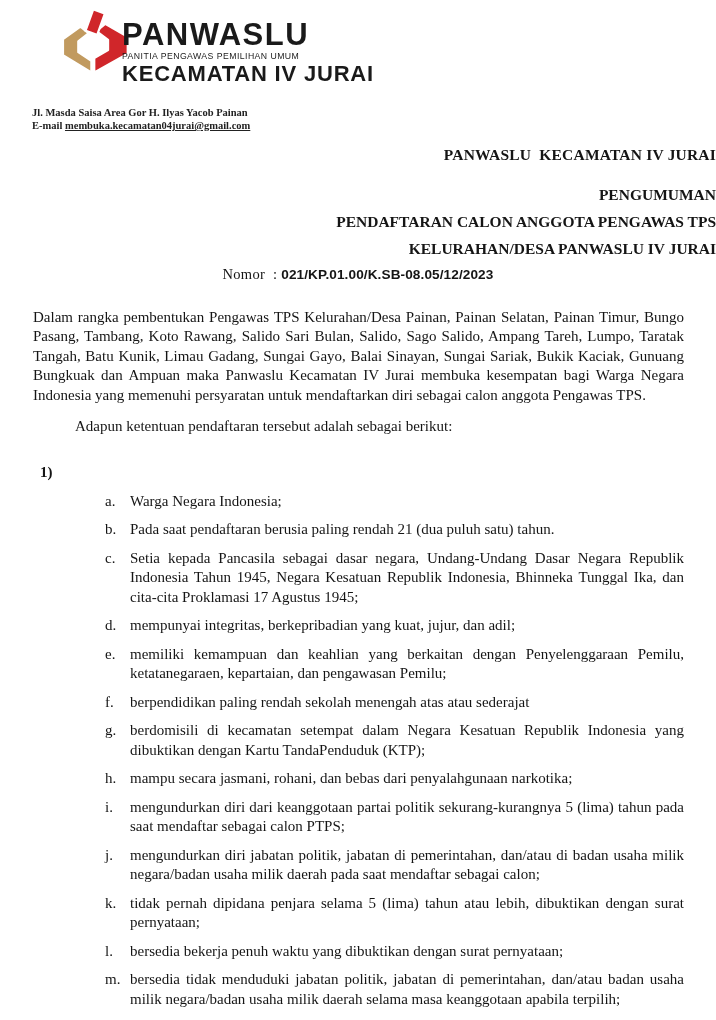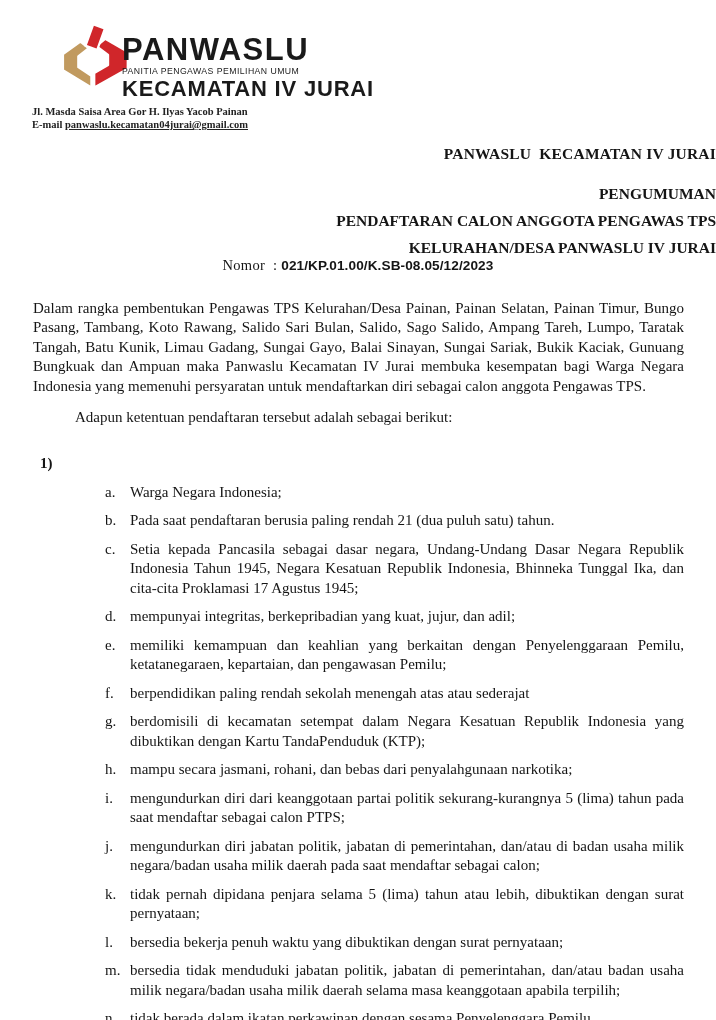--- a/index.html
+++ b/index.html
@@ -3,36 +3,36 @@
 <meta charset="utf-8">
 <style>
   html,body { margin:0; padding:0; background:#ffffff; }
   .page {
     position:relative; width:716px; height:1020px; margin:0 auto;
     background:#ffffff; color:#151515; overflow:hidden;
     font-family:"Liberation Serif", serif;
   }
 
   
-  .letterhead { padding:25px 0 0 30px; }
+  .letterhead { padding:10px 0 0 30px; }
   .logo-row { display:flex; align-items:flex-start; }
   .logo-icon { width:78px; height:64px; margin-left:26px; flex:0 0 auto; }
   .logo-text { margin-left:-12px; margin-top:9px; font-family:"Liberation Sans", sans-serif; line-height:1; color:#1a1a1a; }
   .logo-title { font-size:31px; font-weight:bold; letter-spacing:1.5px; }
   .logo-sub1  { font-size:8.7px;  font-weight:normal; letter-spacing:0.45px; margin-top:2px; }
   .logo-sub2  { font-size:22px; font-weight:bold; letter-spacing:0.8px;  margin-top:2px; }
-  .address { margin:5px 0 0 2px; font-size:10.5px; font-weight:bold; line-height:1.3; color:#222; }
+  .address { margin:21px 0 0 2px; font-size:10.5px; font-weight:bold; line-height:1.3; color:#222; }
   .address .email { text-decoration:underline; }
 
   
   .heading { text-align:right; font-weight:bold; white-space:pre-wrap; }
   .h-org   { margin-top:13px; font-size:15.5px; letter-spacing:0.2px; }
   .h-peng  { margin-top:22px; font-size:15.5px; }
   .h-line  { margin-top:9px;  font-size:15.5px; }
-  .h-nomor { margin-top:0; font-size:14.5px; font-weight:normal; text-align:center; }
+  .h-nomor { margin-top:8px; font-size:14.5px; font-weight:normal; text-align:center; }
   .h-nomor .nomor-label { letter-spacing:0.3px; white-space:pre-wrap; }
   .h-nomor .nomor-value { font-family:"Liberation Sans", sans-serif; font-size:13.6px; font-weight:bold; letter-spacing:0.1px; }
 
   
   .body-block { margin:25px 32px 0 33px; font-size:15px; line-height:19.5px; }
   .p-just { text-align:justify; margin:0; }
   .p-adapun { margin:12px; text-indent:30px; }
 
   .section { margin:27px 32px 0 33px; }
   .section-head { display:flex; font-weight:bold; font-size:15px; padding-left:7px; }
@@ -58,21 +58,21 @@
         <rect x="42" y="1" width="17" height="31" transform="rotate(20 50 16)" stroke="#ffffff" stroke-width="3" fill="#D0262A"></rect>
       </svg>
       <div class="logo-text">
         <div class="logo-title">PANWASLU</div>
         <div class="logo-sub1">PANITIA PENGAWAS PEMILIHAN UMUM</div>
         <div class="logo-sub2">KECAMATAN IV JURAI</div>
       </div>
     </div>
     <div class="address">
       <div>Jl. Masda Saisa Area Gor H. Ilyas Yacob Painan</div>
-      <div><span>E-mail </span><span class="email">panwaslu.kecamatan04jurai@gmail.com</span></div>
+      <div><span>E-mail </span><span class="email">membuka.kecamatan04jurai@gmail.com</span></div>
     </div>
   </div>
 
   <div class="heading h-org">PANWASLU  KECAMATAN IV JURAI</div>
   <div class="heading h-peng">PENGUMUMAN</div>
   <div class="heading h-line">PENDAFTARAN CALON ANGGOTA PENGAWAS TPS</div>
   <div class="heading h-line">KELURAHAN/DESA PANWASLU IV JURAI</div>
   <div class="h-nomor">
     <span class="nomor-label">Nomor  : </span><span class="nomor-value">021/KP.01.00/K.SB-08.05/12/2023</span>
   </div>

